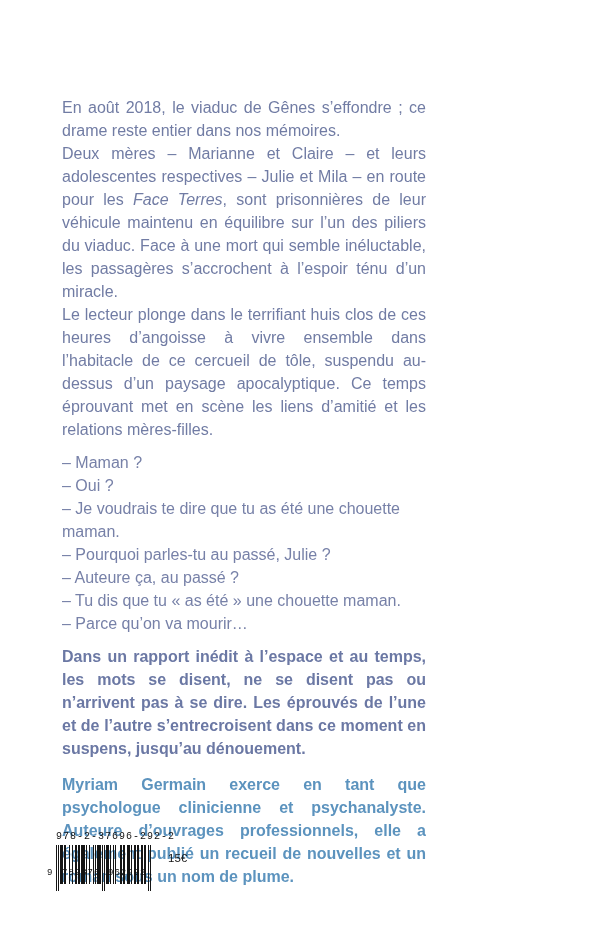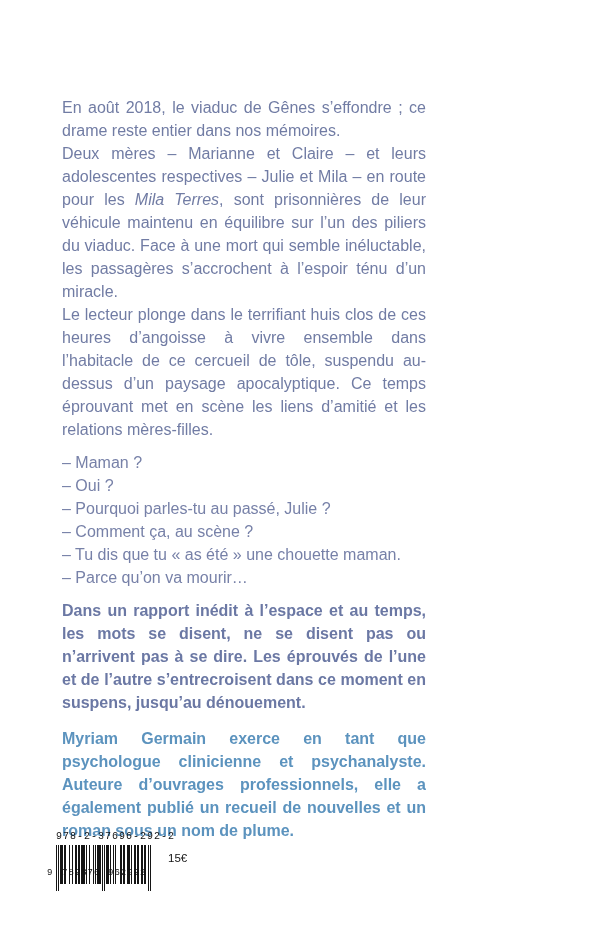--- a/index.html
+++ b/index.html
@@ -99,29 +99,30 @@
   .logo-word .sep { color:#3a3a3a; font-size:11px; }
 </style>
 </head>
 <body>
 
 <div class="page">
   <div class="text-col">
 
     <div class="synopsis">
       <p>En août 2018, le viaduc de Gênes s’effondre ; ce drame reste entier dans nos mémoires.</p>
-      <p><span>Deux mères – Marianne et Claire – et leurs adolescentes respectives – Julie et Mila – en route pour les </span><em>Mila Terres</em><span>, sont prisonnières de leur véhicule maintenu en équilibre sur l’un des piliers du viaduc. Face à une mort qui semble inéluctable, les passagères s’accrochent à l’espoir ténu d’un miracle.</span></p>
+      <p><span>Deux mères – Marianne et Claire – et leurs adolescentes respectives – Julie et Mila – en route pour les </span><em>Face Terres</em><span>, sont prisonnières de leur véhicule maintenu en équilibre sur l’un des piliers du viaduc. Face à une mort qui semble inéluctable, les passagères s’accrochent à l’espoir ténu d’un miracle.</span></p>
       <p>Le lecteur plonge dans le terrifiant huis clos de ces heures d’angoisse à vivre ensemble dans l’habitacle de ce cercueil de tôle, suspendu au-dessus d’un paysage apocalyptique. Ce temps éprouvant met en scène les liens d’amitié et les relations mères-filles.</p>
     </div>
 
     <div class="dialogue">
       <div>– Maman ?</div>
       <div>– Oui ?</div>
+      <div>– Je voudrais te dire que tu as été une chouette maman.</div>
       <div>– Pourquoi parles-tu au passé, Julie ?</div>
-      <div>– Comment ça, au scène ?</div>
+      <div>– Auteure ça, au passé ?</div>
       <div>– Tu dis que tu « as été » une chouette maman.</div>
       <div>– Parce qu’on va mourir…</div>
     </div>
 
     <div class="commentary">
       <p>Dans un rapport inédit à l’espace et au temps, les mots se disent, ne se disent pas ou n’arrivent pas à se dire. Les éprouvés de l’une et de l’autre s’entrecroisent dans ce moment en suspens, jusqu’au dénouement.</p>
     </div>
 
     <p class="bio">Myriam Germain exerce en tant que psychologue clinicienne et psychanalyste. Auteure d’ouvrages professionnels, elle a également publié un recueil de nouvelles et un roman sous un nom de plume.</p>
   </div>

